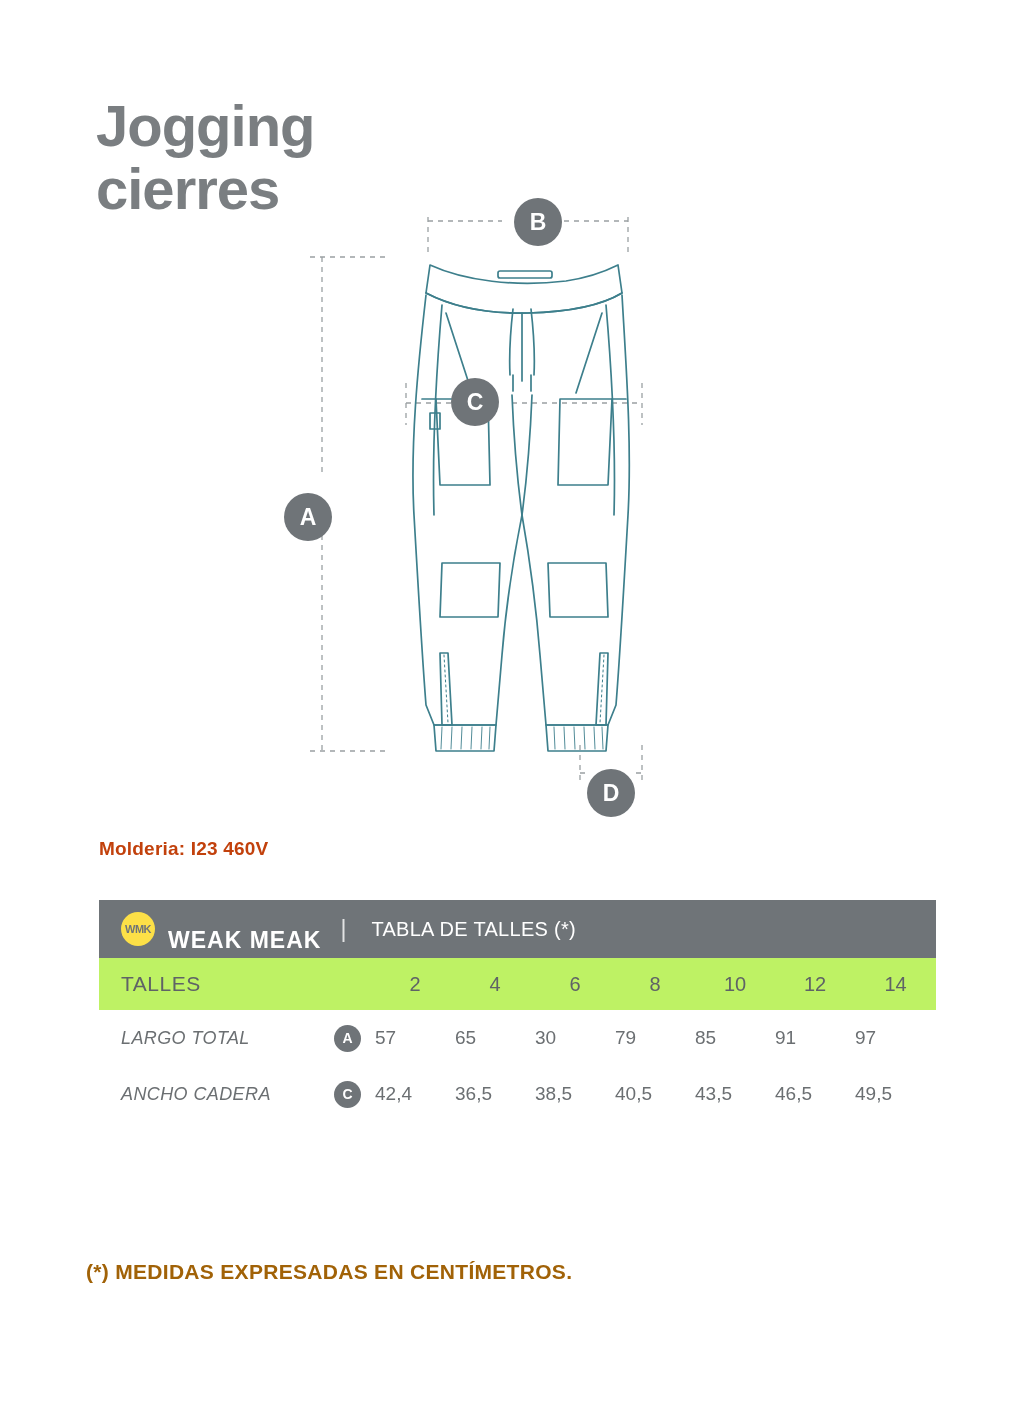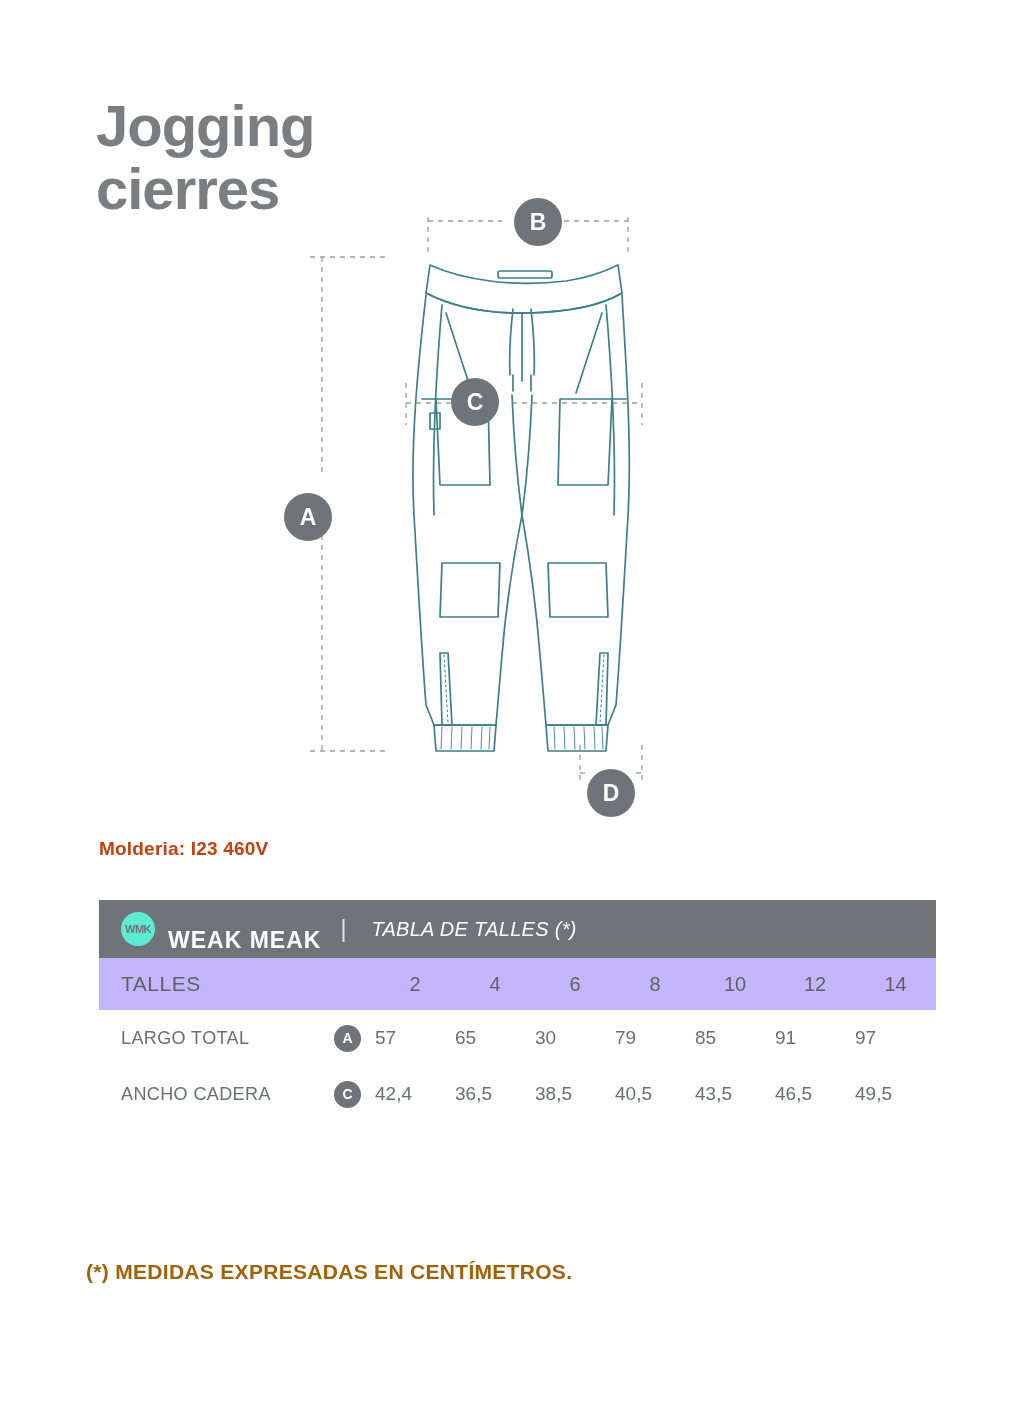--- a/index.html
+++ b/index.html
@@ -97,21 +97,21 @@
   }
   .brand-inner {
     display: flex;
     align-items: center;
     gap: 13px;
   }
   .brand-logo {
     width: 34px;
     height: 34px;
     border-radius: 50%;
-    background: #5eead4;
+    background: #fde047;
     color: #6f7478;
     font-size: 11px;
     font-weight: bold;
     display: flex;
     align-items: center;
     justify-content: center;
     letter-spacing: -.5px;
   }
   .brand-name {
     font-size: 23px;
@@ -121,25 +121,24 @@
   }
   .brand-sep {
     font-size: 23px;
     font-weight: normal;
     opacity: .8;
     padding: 0 12px 0 6px;
   }
   .table-caption {
     font-size: 20px;
     letter-spacing: .3px;
-    font-style: italic;
   }
 
   .row-talles td {
-    background: #c4b5fd;
+    background: #bef264;
     color: #5f6366;
     height: 52px;
     font-size: 20px;
     font-weight: normal;
     text-align: center;
     vertical-align: middle;
   }
   .row-talles td.label {
     text-align: left;
     padding-left: 22px;
@@ -158,21 +157,21 @@
     text-align: left;
     padding-left: 22px;
     position: relative;
   }
   .label-inner {
     display: flex;
     align-items: center;
     justify-content: space-between;
     padding-right: 14px;
   }
-  .label-texts { line-height: 1.05; }
+  .label-texts { line-height: 1.05; font-style: italic; }
   .label-main {
     font-size: 18px;
     letter-spacing: .4px;
     display: block;
   }
   .label-sub {
     font-size: 12px;
     letter-spacing: .4px;
     display: block;
     color: #8b8f92;

